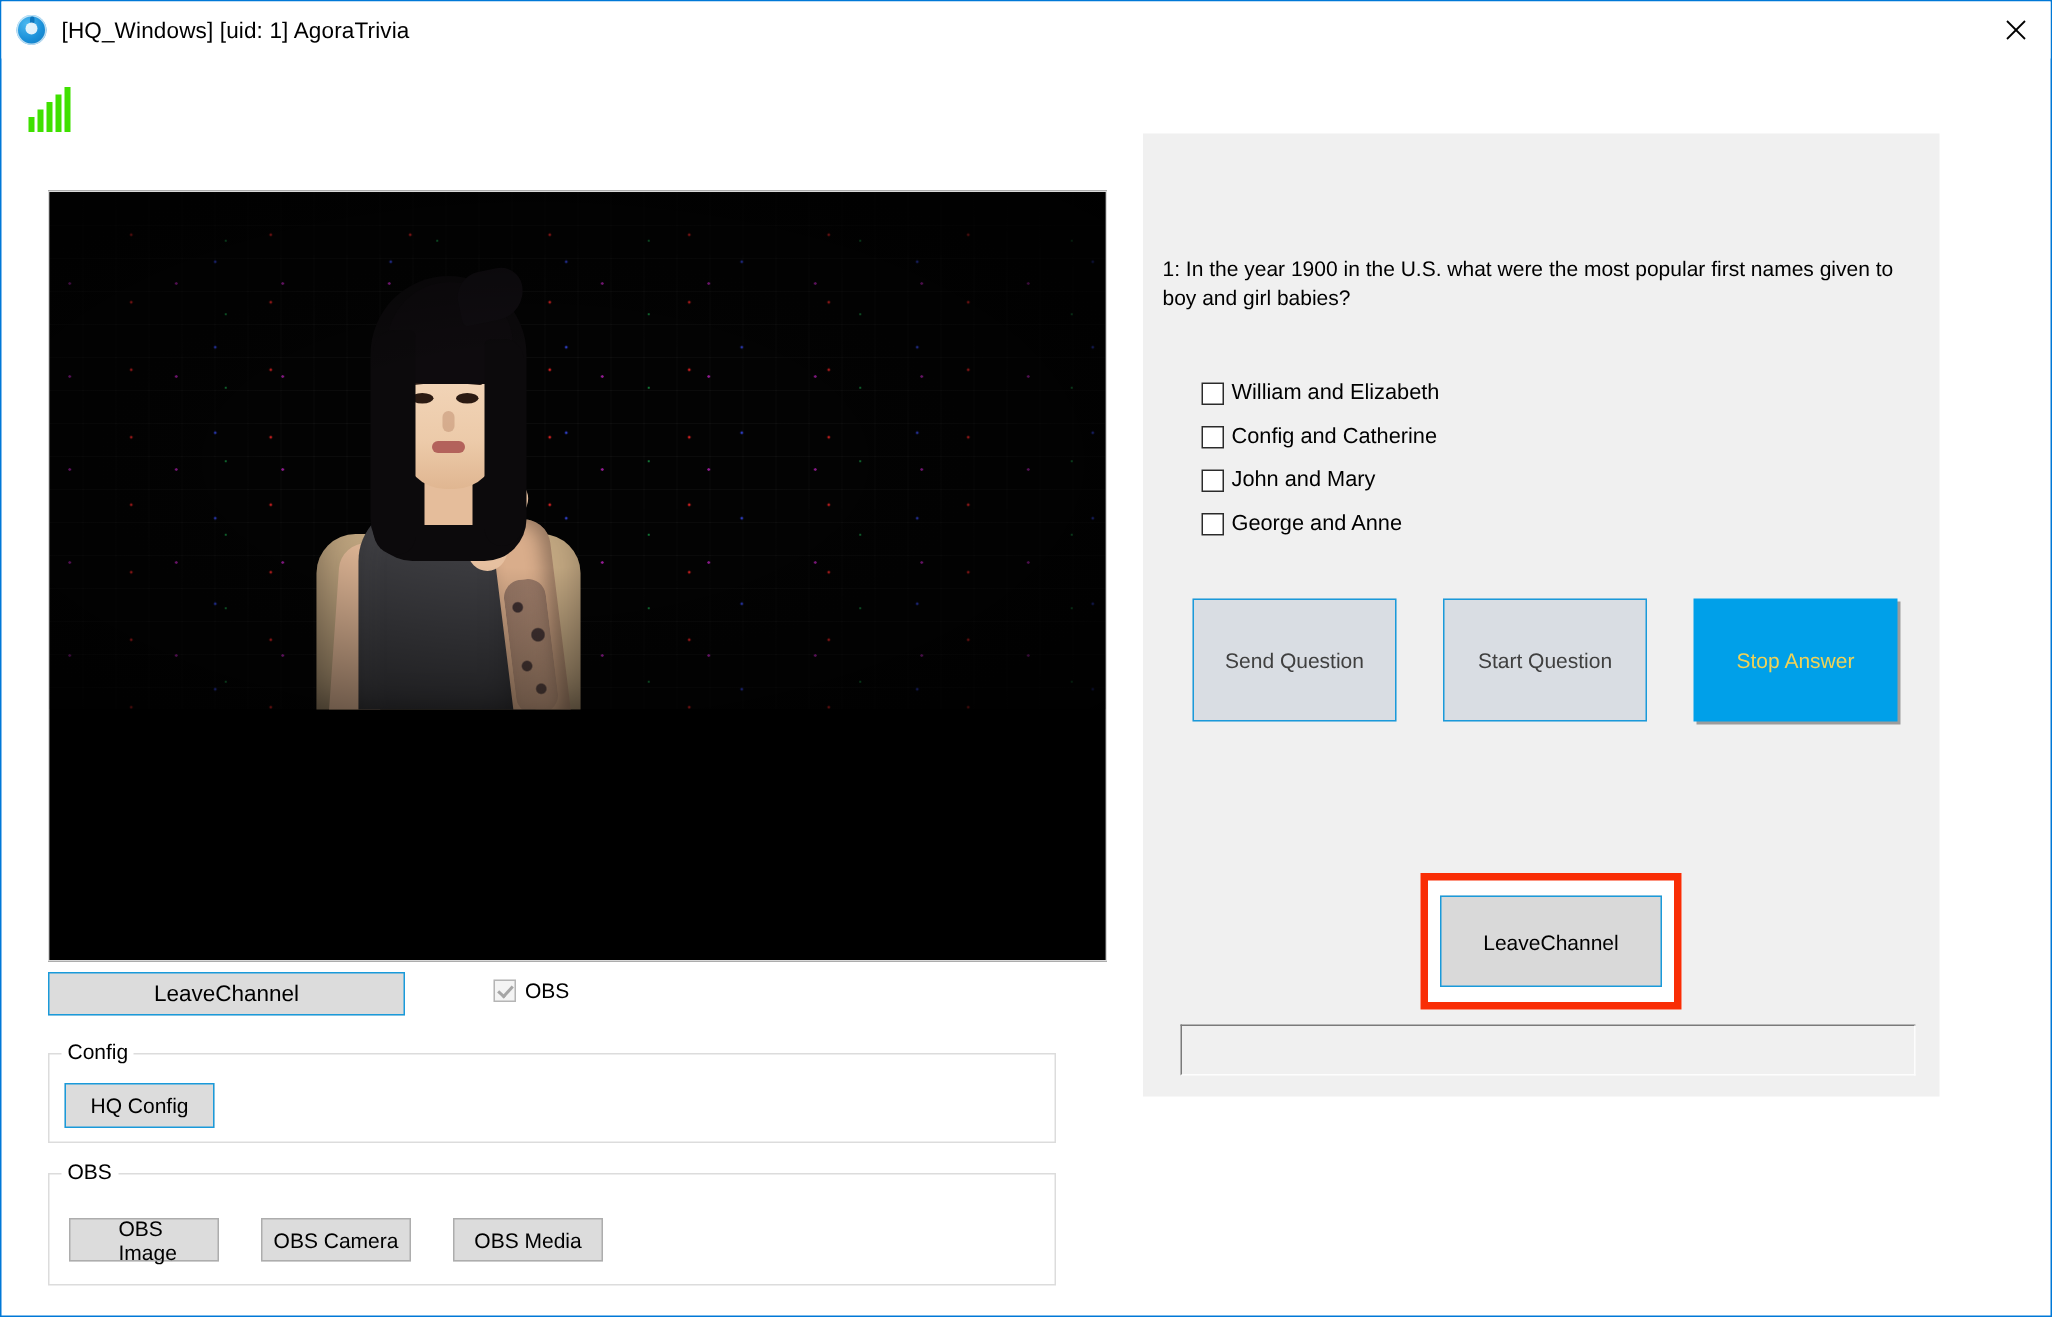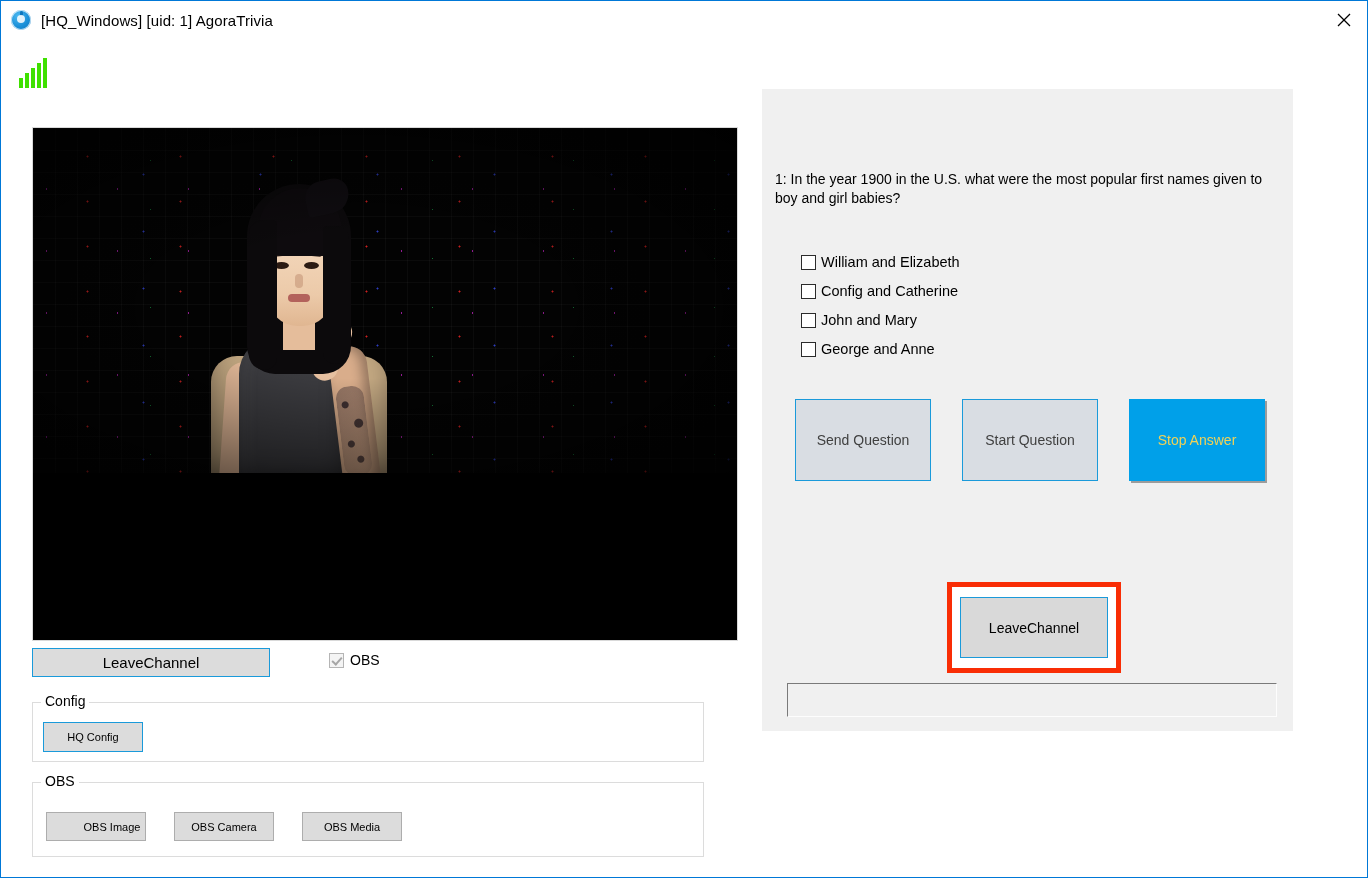--- a/index.html
+++ b/index.html
@@ -258,21 +258,21 @@
     width: 704px; height: 167px;
     background: #000000;
   }
 
   
   .btn {
     box-sizing: border-box;
     background: #dcdcdc;
     border: 1px solid #adadad;
     font-family: "Liberation Sans", sans-serif;
-    font-size: 11px;
+    font-size: 14px;
     color: #000000;
     display: flex;
     align-items: center;
     justify-content: center;
     cursor: pointer;
     user-select: none;
   }
   .btn.focus { border: 1px solid #1a9ada; }
 
   .leave-channel {

